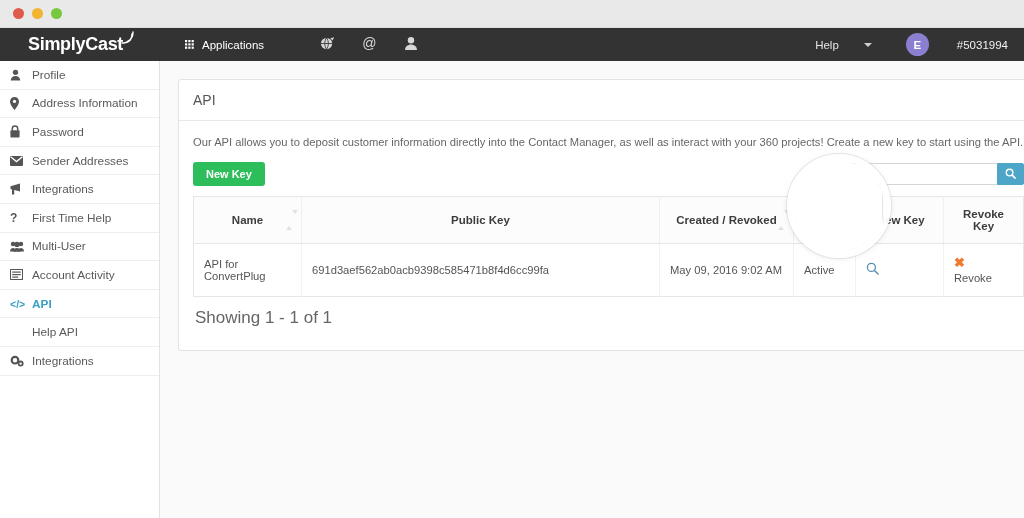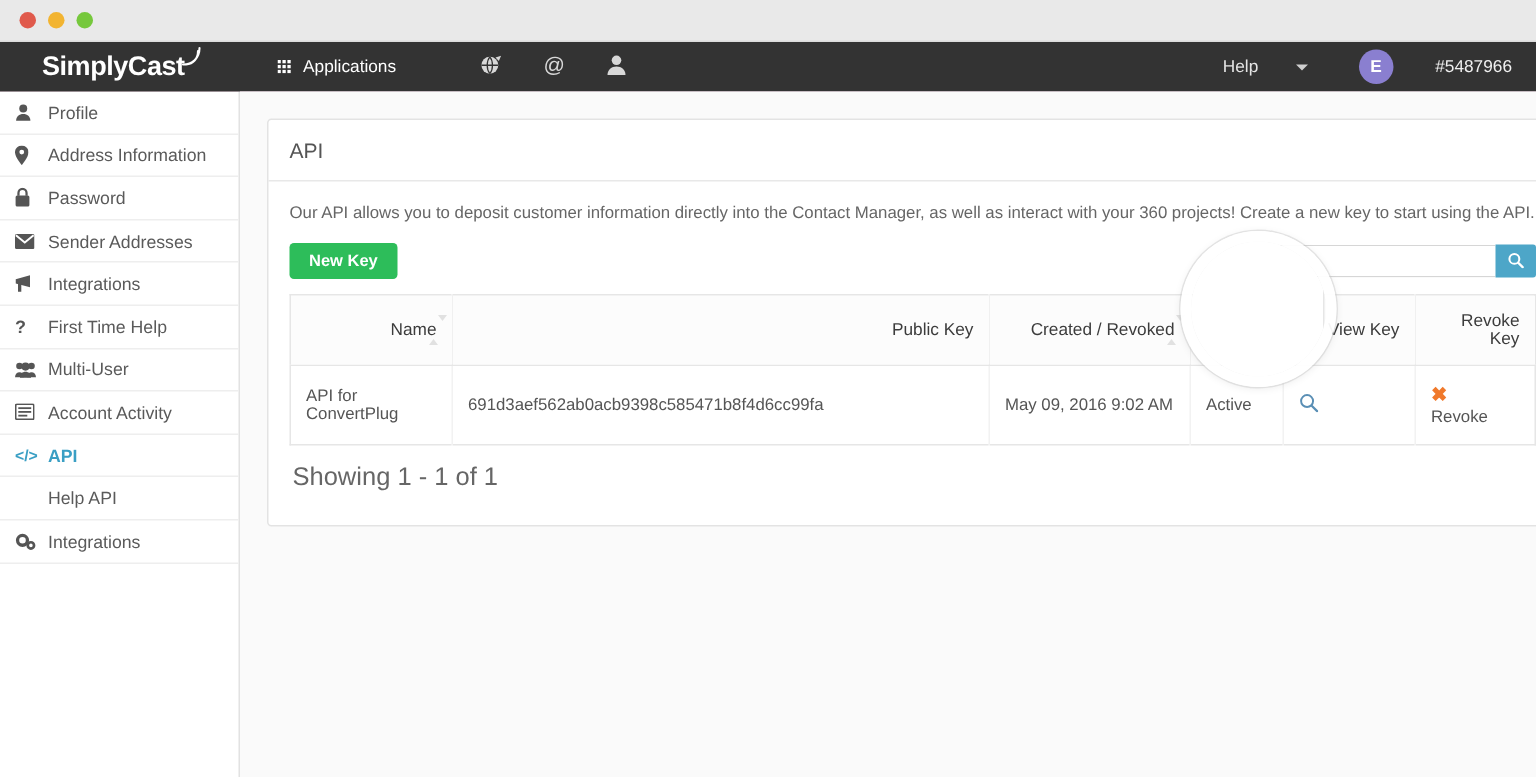--- a/index.html
+++ b/index.html
@@ -5,21 +5,21 @@
   * { box-sizing: border-box; margin: 0; padding: 0; }
   html, body {
     width: 1024px; height: 518px;
     font-family: "Liberation Sans", sans-serif;
     background: #ffffff;
     overflow: hidden;
   }
   .window {
     position: relative;
     width: 1024px; height: 446px;
-    background: #f9a8d4;
+    background: #6d28d9;
   }
 
   
   .chrome {
     height: 28px;
     background: #e9e9e9;
     display: flex;
     align-items: center;
     padding-left: 13px;
     border-bottom: 1px solid #dcdcdc;
@@ -182,24 +182,24 @@
   
   table.keys {
     width: 100%;
     border-collapse: collapse;
     margin-top: 10px;
     border: 1px solid #e6e6e6;
     table-layout: fixed;
   }
   table.keys th {
     background: #fcfcfc;
-    text-align: right;
+    text-align: center;
     font-size: 11.5px;
     color: #3c3c3c;
-    font-weight: normal;
+    font-weight: bold;
     padding: 11px 10px;
     border-bottom: 1px solid #e6e6e6;
     border-right: 1px solid #f0f0f0;
     position: relative;
   }
   table.keys th:last-child { border-right: none; }
   table.keys td {
     font-size: 11.2px;
     color: #555;
     padding: 11px 10px;
@@ -334,21 +334,21 @@
             <circle cx="7" cy="4.2" r="3.2" fill="#d8d8d8"></circle>
             <path d="M1 14c0-3.4 2.7-5.6 6-5.6s6 2.2 6 5.6z" fill="#d8d8d8"></path>
           </svg>
       </span>
     </div>
 
     <div class="topnav-right">
       <span class="help">Help</span>
       <span class="caret"></span>
       <span class="avatar">E</span>
-      <span class="acct">#5487966</span>
+      <span class="acct">#5031994</span>
     </div>
   </div>
 
   <div class="body-wrap">
 
     <div class="sidebar">
       <div class="side-item">
         <span class="si-icon">
             <svg width="11" height="12" viewBox="0 0 12 13">
               <circle cx="6" cy="3.6" r="2.9" fill="#555"></circle>

